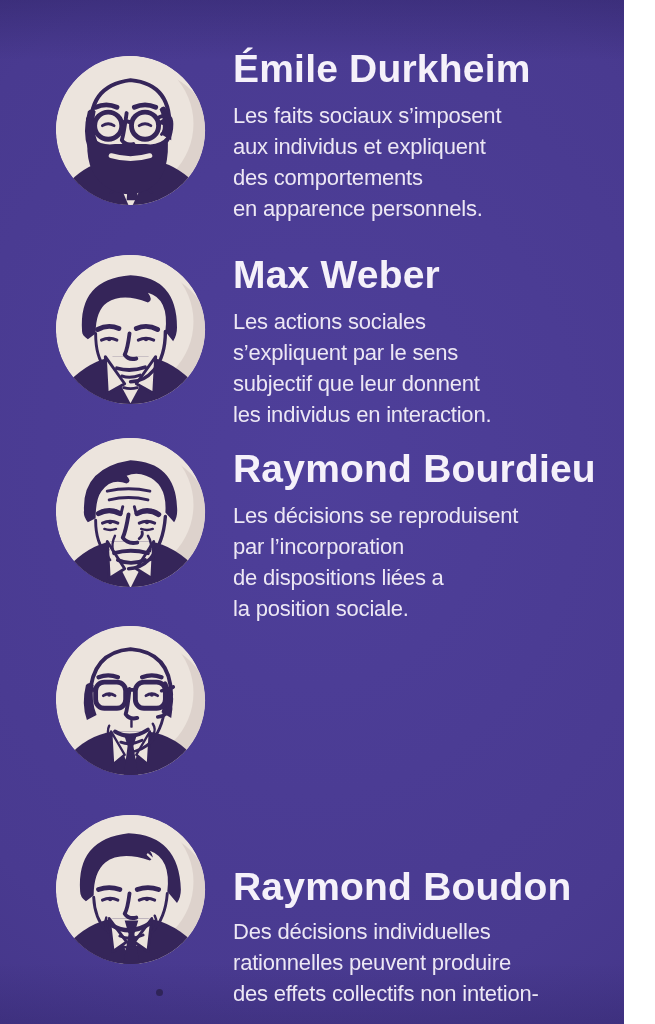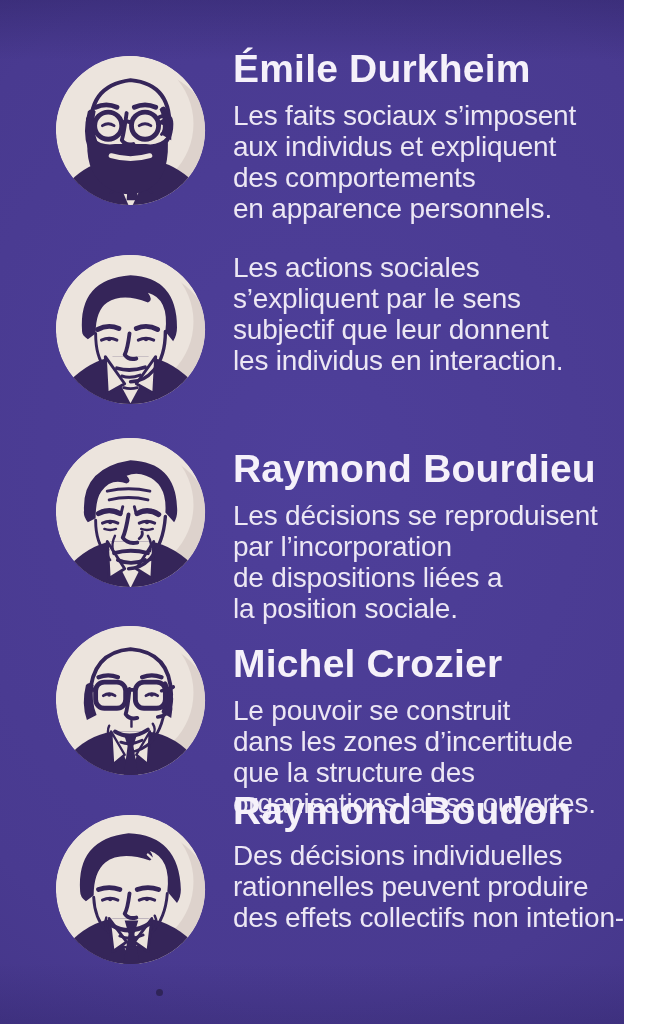--- a/index.html
+++ b/index.html
@@ -32,21 +32,21 @@
   .name {
     font-weight:700;
     font-size:39px;
     line-height:46px;
     letter-spacing:0.2px;
     color:#f5f1fa;
     margin:0;
   }
   .quote {
     font-weight:400;
-    font-size:28px;
+    font-size:22px;
     line-height:31px;
     letter-spacing:-0.2px;
     color:#ece7f4;
     white-space:pre-line;
     margin:0;
   }
   .stray-dot {
     position:absolute;
     left:156px; top:989px;
     width:7px; height:7px;
@@ -124,21 +124,22 @@
         <circle cx="58" cy="90" r="2.2" fill="#352559"></circle>
         <circle cx="96" cy="90" r="2.2" fill="#352559"></circle>
         <path class="ink" d="M79,84 Q77,100 74,106 Q78,112 86,110" stroke-width="4"></path>
         <path class="ink" d="M66,120 Q80,124 95,119" stroke-width="4"></path>
         <path class="ink" d="M71,128 Q80,131 90,127" stroke-width="3"></path>
         <path class="ink" d="M73,140 Q80,142 87,140" stroke-width="3"></path>
       </g>
     </svg>
   </div>
   <div class="textblock" style="top:252px">
-    <p class="quote" style="margin-top:0">Les actions sociales
+    <h2 class="name">Max Weber</h2>
+    <p class="quote" style="margin-top:8px">Les actions sociales
 s’expliquent par le sens
 subjectif que leur donnent
 les individus en interaction.</p>
   </div>
 
   <div class="portrait" style="top:435px">
     <svg viewBox="0 0 160 160" aria-hidden="true">
       <defs>
           <clipPath id="cp3">
             <circle cx="80" cy="80" r="77"></circle>
@@ -209,27 +210,20 @@
         <circle cx="58" cy="74" r="2" fill="#352559"></circle>
         <circle cx="102" cy="74" r="2" fill="#352559"></circle>
         <path class="ink" d="M79,68 Q77,88 75,94 Q79,100 87,98" stroke-width="4"></path>
         <path class="ink" d="M81,101 L81,107" stroke-width="2.5"></path>
         <path class="ink" d="M64,112 Q80,122 98,110" stroke-width="4"></path>
         <path class="ink" d="M70,123 Q80,127 92,121" stroke-width="3"></path>
         <path class="ink" d="M58,106 Q55,112 59,118 M103,104 Q107,110 103,116" stroke-width="2.5"></path>
       </g>
     </svg>
   </div>
-  <div class="textblock" style="top:641px">
-    <h2 class="name">Michel Crozier</h2>
-    <p class="quote" style="margin-top:8px">Le pouvoir se construit
-dans les zones d’incertitude
-que la structure des
-organisations laisse ouvertes.</p>
-  </div>
 
   <div class="portrait" style="top:812px">
     <svg viewBox="0 0 160 160" aria-hidden="true">
       <defs>
           <clipPath id="cp5">
             <circle cx="80" cy="80" r="77"></circle>
           </clipPath>
         </defs>
       <g clip-path="url(#cp5)">
         <circle cx="80" cy="80" r="77" fill="#ece4dd"></circle>
@@ -249,21 +243,21 @@
         <circle cx="59" cy="90" r="2.2" fill="#352559"></circle>
         <circle cx="97" cy="90" r="2.2" fill="#352559"></circle>
         <path class="ink" d="M79,84 Q77,100 74,105 Q78,111 86,109" stroke-width="4"></path>
         <path class="ink" d="M61,117 Q80,128 100,115" stroke-width="4.5"></path>
         <path class="ink" d="M69,128 Q80,133 93,127" stroke-width="3"></path>
         <path class="ink" d="M55,109 Q52,117 57,124 M105,107 Q109,115 104,122" stroke-width="2.5"></path>
         <path class="ink" d="M73,139 Q80,142 88,139" stroke-width="2.5"></path>
       </g>
     </svg>
   </div>
-  <div class="textblock" style="top:788px">
+  <div class="textblock" style="top:864px">
     <h2 class="name">Raymond Boudon</h2>
     <p class="quote" style="margin-top:6px">Des décisions individuelles
 rationnelles peuvent produire
 des effets collectifs non intetion-</p>
   </div>
 
   <div class="stray-dot"></div>
 
 </div>
 

